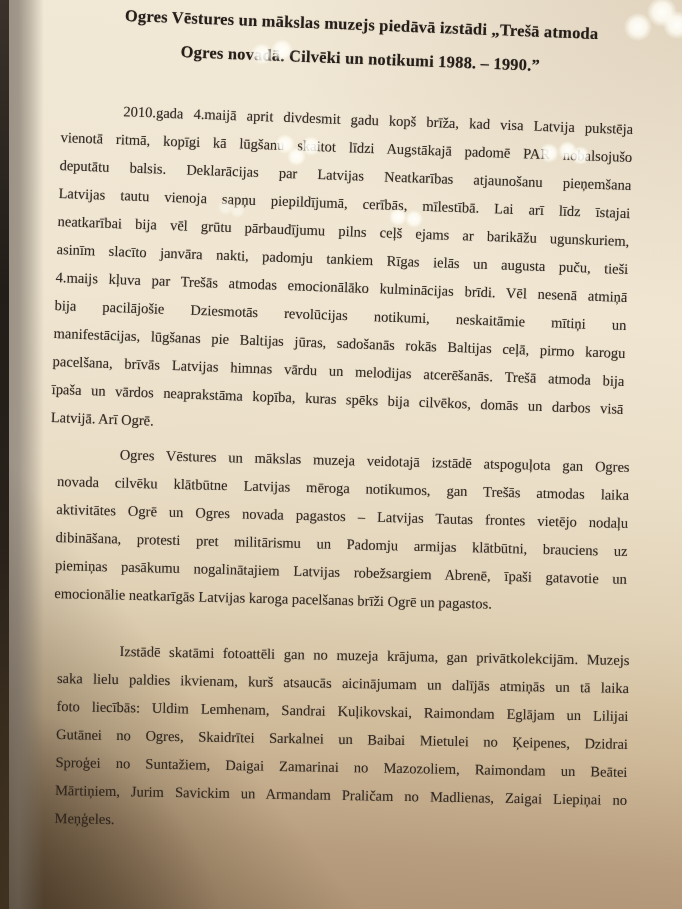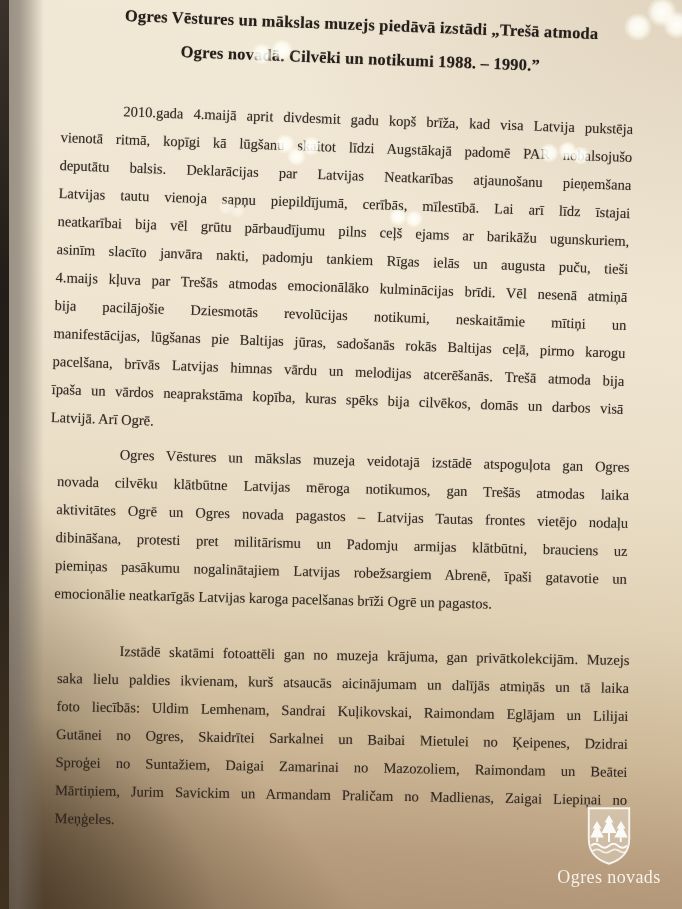--- a/index.html
+++ b/index.html
@@ -112,30 +112,14 @@
   <div class="glare" style="left:539px;top:143px;width:20px;height:20px;"></div>
   <div class="glare" style="left:558px;top:141px;width:19px;height:19px;"></div>
   <div class="glare" style="left:571px;top:146px;width:19px;height:19px;"></div>
   <div class="glare faint" style="left:218px;top:200px;width:15px;height:15px;"></div>
   <div class="glare faint" style="left:230px;top:203px;width:15px;height:15px;"></div>
   <div class="glare" style="left:389px;top:208px;width:18px;height:18px;"></div>
   <div class="glare" style="left:405px;top:210px;width:18px;height:18px;"></div>
 
   <div class="shadow-corner"></div>
 
-  <div class="watermark">
-    <svg width="46" height="60" viewBox="0 0 60 80">
-      <path d="M3 3 H57 V44 C57 62 46 72 30 77 C14 72 3 62 3 44 Z" fill="rgba(250,248,242,0.30)" stroke="rgba(255,255,255,0.85)" stroke-width="2.5"></path>
-      <g fill="rgba(255,255,255,0.92)">
-        <polygon points="14,20 20,30 17,30 23,42 5,42 11,30 8,30"></polygon>
-        <rect x="13" y="42" width="2.6" height="6"></rect>
-        <polygon points="30,12 36,22 33,22 40,36 20,36 27,22 24,22"></polygon>
-        <rect x="28.7" y="36" width="2.6" height="12"></rect>
-        <polygon points="46,20 52,30 49,30 55,42 37,42 43,30 40,30"></polygon>
-        <rect x="44.4" y="42" width="2.6" height="6"></rect>
-      </g>
-      <path d="M6 53 C10 49.5 14 49.5 18 53 C22 56.5 26 56.5 30 53 C34 49.5 38 49.5 42 53 C46 56.5 50 56.5 54 53" fill="none" stroke="rgba(255,255,255,0.9)" stroke-width="2.6"></path>
-      <path d="M8 60 C12 57 16 57 20 60 C24 63 28 63 32 60 C36 57 40 57 44 60 C47 62.2 50 62.4 52 61" fill="none" stroke="rgba(255,255,255,0.75)" stroke-width="2.2"></path>
-    </svg>
-    <div class="watermark-label">Ogres novads</div>
-  </div>
 
 </div>
 
 </body></html>

